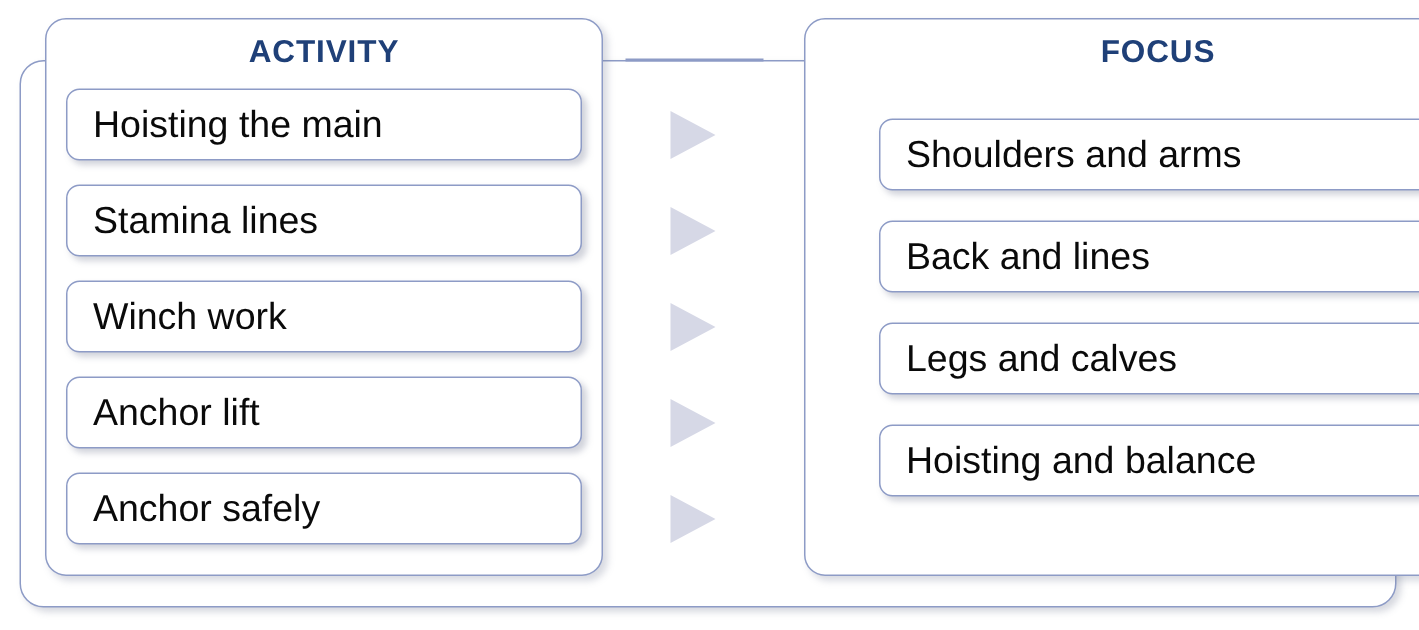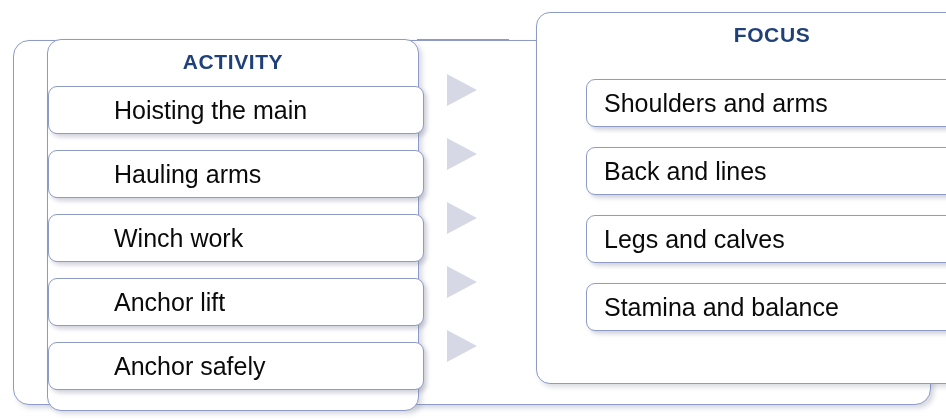--- a/index.html
+++ b/index.html
@@ -40,24 +40,23 @@
   .column {
     position: absolute;
     top: 12px;
     box-sizing: border-box;
     border: 1.6px solid #8D9BC6;
     border-radius: 14px;
     background: #ffffff;
     box-shadow: 3px 3px 5px rgba(120,125,150,0.28);
   }
   .column-activity {
-    left: 47px;
+    left: 30px;
     width: 372px;
     height: 372px;
-    margin-top: 27px;
   }
   .column-focus {
     left: 536px;
     width: 472px;
     height: 372px;
   }
 
   
   .panel-connector {
     position: absolute;
@@ -97,21 +96,21 @@
     margin: 0 auto 16px auto;
     border: 1.5px solid #8D9BC6;
     border-radius: 9px;
     background: #ffffff;
     box-shadow: 3px 3px 4px rgba(120,125,150,0.34);
     display: flex;
     align-items: center;
   }
   .pill:last-child { margin-bottom: 0; }
 
-  .column-activity .pill { width: 376px; padding-left: 48px; }
+  .column-activity .pill { width: 344px; }
   .column-focus    .pill { width: 372px; margin-top: 20px; }
 
   .pill-label {
     padding-left: 17px;
     padding-right: 10px;
     font-size: 25px;
     color: #0a0a0a;
     line-height: 1;
     white-space: nowrap;
     user-select: none;
@@ -150,21 +149,21 @@
   <div class="panel-connector"></div>
 
   <div class="column column-activity">
     <div class="column-header">ACTIVITY</div>
 
     <div class="pill-list">
       <div class="pill">
         <span class="pill-label">Hoisting the main</span>
       </div>
       <div class="pill">
-        <span class="pill-label">Hauling arms</span>
+        <span class="pill-label">Stamina lines</span>
       </div>
       <div class="pill">
         <span class="pill-label">Winch work</span>
       </div>
       <div class="pill">
         <span class="pill-label">Anchor lift</span>
       </div>
       <div class="pill">
         <span class="pill-label">Anchor safely</span>
       </div>
@@ -186,18 +185,18 @@
       <div class="pill">
         <span class="pill-label">Shoulders and arms</span>
       </div>
       <div class="pill">
         <span class="pill-label">Back and lines</span>
       </div>
       <div class="pill">
         <span class="pill-label">Legs and calves</span>
       </div>
       <div class="pill">
-        <span class="pill-label">Stamina and balance</span>
+        <span class="pill-label">Hoisting and balance</span>
       </div>
     </div>
   </div>
 
 </div>
 
 </body></html>

